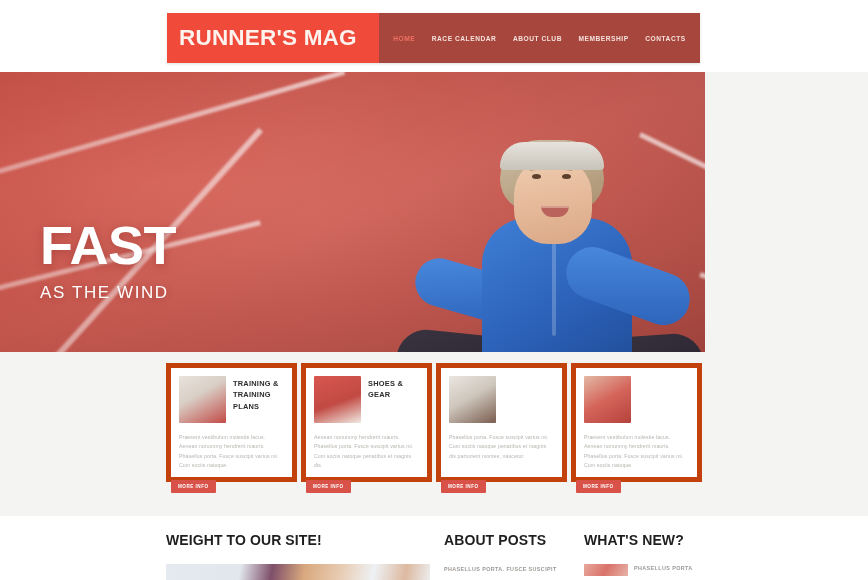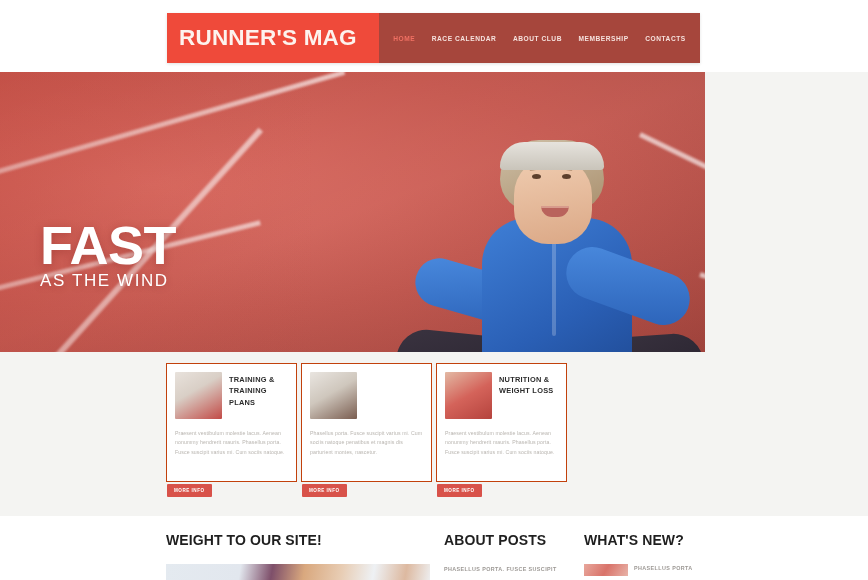--- a/index.html
+++ b/index.html
@@ -152,39 +152,40 @@
     font-size: 54px;
     font-weight: bold;
     line-height: 0.95;
     letter-spacing: -0.5px;
     text-shadow: 0 2px 8px rgba(120,30,25,0.35);
   }
   .hero-sub {
     color: #ffffff;
     font-size: 17px;
     letter-spacing: 1.6px;
+    margin-top: 12px;
     text-shadow: 0 1px 6px rgba(120,30,25,0.35);
   }
 
   
   .features {
     width: 868px;
     padding: 11px 0 0 0;
     background: #f4f4f2;
   }
   .features-inner {
     width: 536px;
     margin: 0 auto;
     display: flex;
     gap: 4px;
   }
   .card {
     width: 131px;
     background: #ffffff;
-    border: 1px solid #c2410c;
+    border: 5px solid #c2410c;
     padding: 8px 8px 0 8px;
     position: relative;
     height: 119px;
   }
   .card-top { display: flex; gap: 7px; }
   .card-thumb {
     width: 47px; height: 47px;
     flex: 0 0 47px;
     border-radius: 1px;
     overflow: hidden;
@@ -331,33 +332,40 @@
 
     <div class="card">
       <div class="card-top">
         <div class="card-thumb thumb-a"></div>
         <div class="card-title">TRAINING &amp; TRAINING PLANS</div>
       </div>
       <div class="card-body">Praesent vestibulum molestie lacus. Aenean nonummy hendrerit mauris. Phasellus porta. Fusce suscipit varius mi. Cum sociis natoque.</div>
       <div class="more-btn">MORE INFO</div>
     </div>
 
+    <div class="card">
+      <div class="card-top">
+        <div class="card-thumb thumb-b"></div>
+        <div class="card-title">SHOES &amp; GEAR</div>
+      </div>
+      <div class="card-body">Aenean nonummy hendrerit mauris. Phasellus porta. Fusce suscipit varius mi. Cum sociis natoque penatibus et magnis dis.</div>
+      <div class="more-btn">MORE INFO</div>
+    </div>
 
     <div class="card">
       <div class="card-top">
         <div class="card-thumb thumb-c"></div>
       </div>
       <div class="card-body">Phasellus porta. Fusce suscipit varius mi. Cum sociis natoque penatibus et magnis dis parturient montes, nascetur.</div>
       <div class="more-btn">MORE INFO</div>
     </div>
 
     <div class="card">
       <div class="card-top">
         <div class="card-thumb thumb-d"></div>
-        <div class="card-title">NUTRITION &amp; WEIGHT LOSS</div>
       </div>
       <div class="card-body">Praesent vestibulum molestie lacus. Aenean nonummy hendrerit mauris. Phasellus porta. Fusce suscipit varius mi. Cum sociis natoque.</div>
       <div class="more-btn">MORE INFO</div>
     </div>
 
   </div>
 </div>
 
 <div class="lower">
   <div class="lower-inner">

